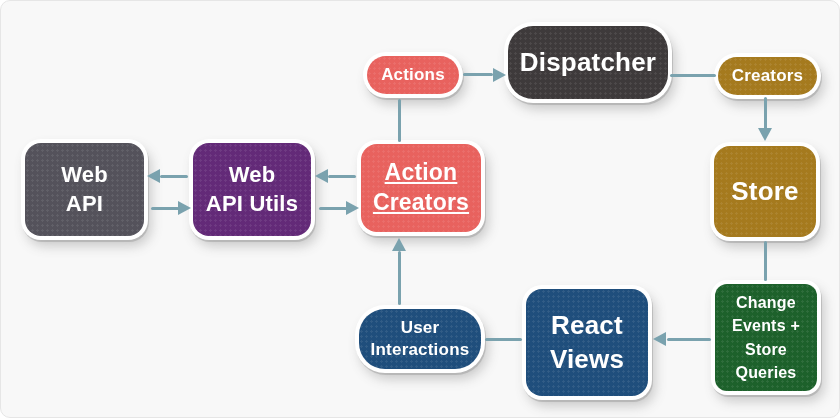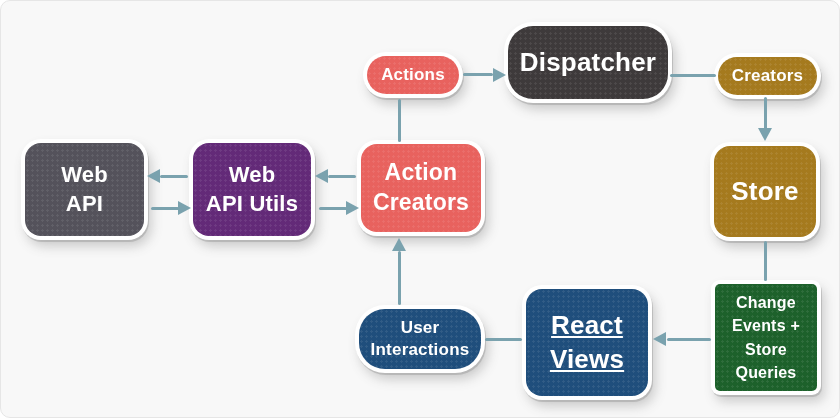--- a/index.html
+++ b/index.html
@@ -38,21 +38,21 @@
   
   .n-dispatcher       { left: 507px; top: 25px;  width: 160px; height: 73px;  font-size: 26px; border-radius: 25px; }
   .n-actions          { left: 366px; top: 55px;  width: 92px;  height: 38px;  font-size: 17px; border-radius: 19px; }
   .n-callbacks        { left: 717px; top: 56px;  width: 99px;  height: 38px;  font-size: 17px; border-radius: 19px; }
   .n-web-api          { left: 24px;  top: 142px; width: 119px; height: 93px;  font-size: 22px; }
   .n-web-api-utils    { left: 192px; top: 142px; width: 118px; height: 93px;  font-size: 22px; }
   .n-action-creators  { left: 360px; top: 143px; width: 120px; height: 88px;  font-size: 23px; }
   .n-store            { left: 713px; top: 145px; width: 102px; height: 91px;  font-size: 26px; }
   .n-user-interactions{ left: 358px; top: 308px; width: 122px; height: 60px;  font-size: 17px; border-radius: 26px; }
   .n-react-views      { left: 525px; top: 288px; width: 122px; height: 107px; font-size: 26px; }
-  .n-change-events    { left: 714px; top: 283px; width: 102px; height: 107px; font-size: 16px; border-radius: 5px; line-height: 1.45; }
+  .n-change-events    { left: 714px; top: 283px; width: 102px; height: 107px; font-size: 16px; border-radius: 12px; line-height: 1.45; }
 
   
   .line {
     position: absolute;
     background: var(--arrow, #7aa2ae);
     border-radius: 2px;
   }
   .line.h { height: 3px; }
   .line.v { width: 3px; }
 
@@ -94,26 +94,26 @@
 
 <div id="stage">
 
   <div class="node n-dispatcher" style="background-color: rgb(62, 58, 59);">Dispatcher</div>
   <div class="node n-actions" style="background-color: rgb(232, 98, 94);">Actions</div>
   <div class="node n-callbacks" style="background-color: rgb(165, 122, 30);">Creators</div>
   <div class="node n-web-api" style="background-color: rgb(84, 82, 91);">Web
 API</div>
   <div class="node n-web-api-utils" style="background-color: rgb(99, 42, 120);">Web
 API Utils</div>
-  <div class="node n-action-creators" style="background-color: rgb(232, 98, 94);">Action
+  <div class="node n-action-creators" style="background-color: rgb(232, 98, 94); text-decoration: underline;">Action
 Creators</div>
   <div class="node n-store" style="background-color: rgb(165, 122, 30);">Store</div>
   <div class="node n-user-interactions" style="background-color: rgb(31, 78, 124);">User
 Interactions</div>
-  <div class="node n-react-views" style="background-color: rgb(31, 78, 124); text-decoration: underline;">React
+  <div class="node n-react-views" style="background-color: rgb(31, 78, 124);">React
 Views</div>
   <div class="node n-change-events" style="background-color: rgb(29, 97, 43);">Change
 Events +
 Store
 Queries</div>
 
   <div class="line h e1-line"></div>
   <div class="head right e1-head"></div>
 
   <div class="line h e2-line"></div>

